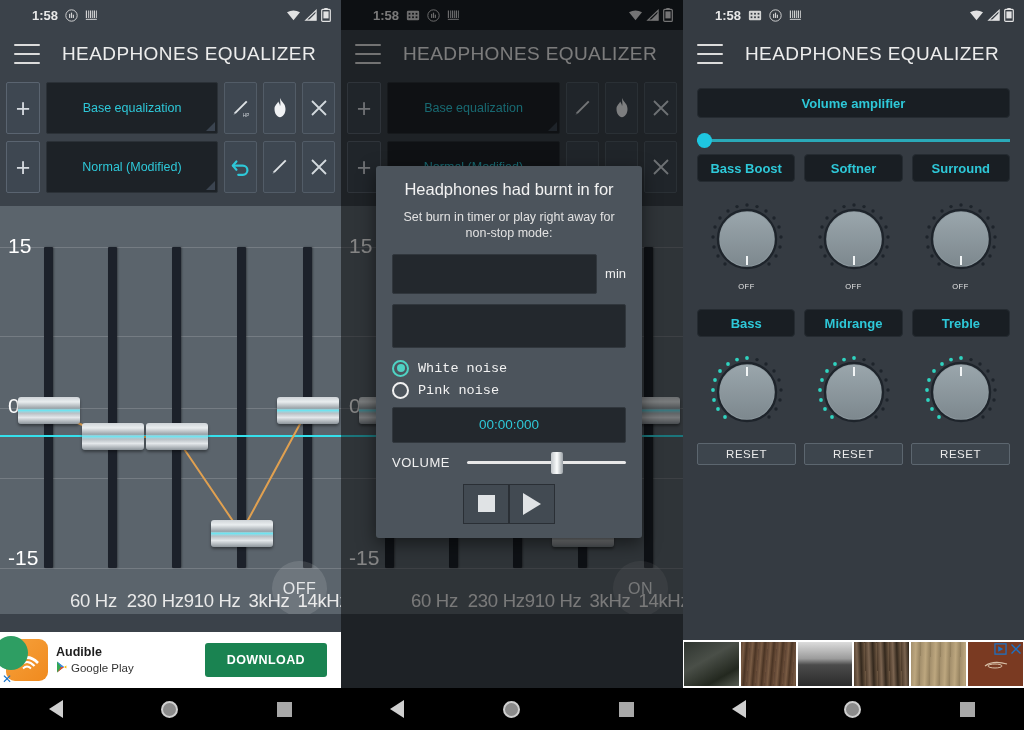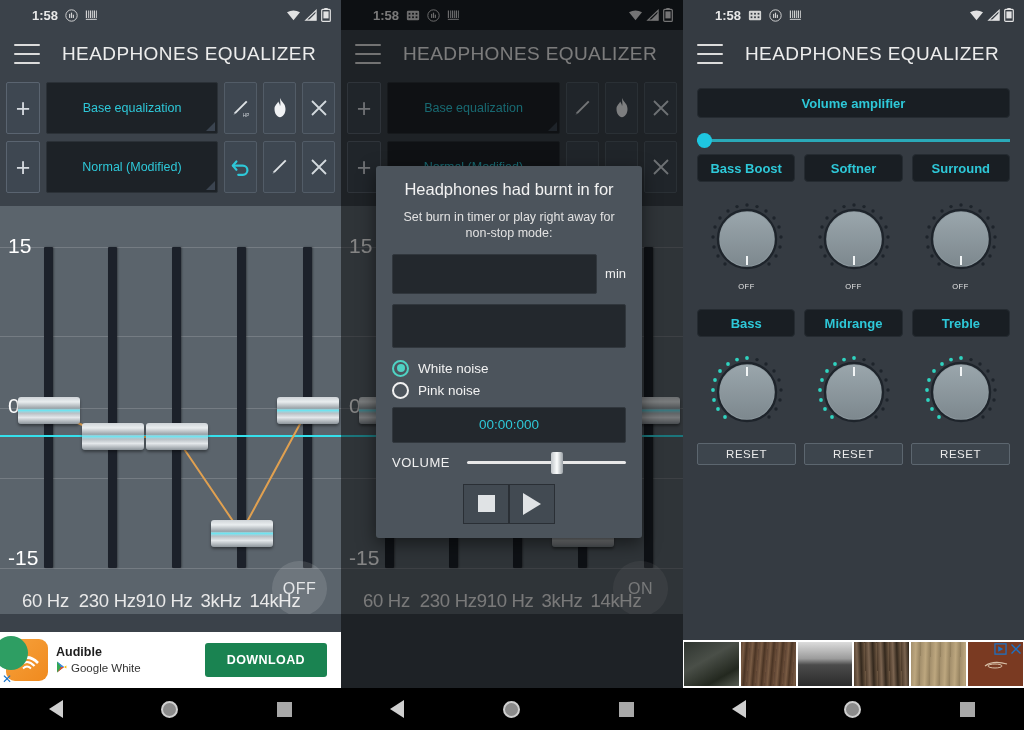--- a/index.html
+++ b/index.html
@@ -65,21 +65,21 @@
     position: absolute; width: 62px; height: 27px; border-radius: 3px;
     background: linear-gradient(to bottom,
       #cfd4d8 0%, #e9edef 18%, #9aa2a8 42%,
       #8fd9e4 47%, #6fe3ef 50%, #8fd9e4 53%,
       #b9c0c5 60%, #e3e7ea 76%, #8e969c 100%);
     box-shadow: 0 2px 3px rgba(0,0,0,.4);
   }
   .curve, .zeroline { position: absolute; left: 0; top: 0; }
   .eq-freqs {
     position: absolute; left: 0; right: 0; bottom: 2px;
-    display: flex; color: #e9e9e9; font-size: 18.5px; letter-spacing: -.3px;
+    display: flex; color: #e9e9e9; font-size: 18.5px; letter-spacing: -.3px; padding-left: 48px;
   }
   .eq-freqs span { white-space: nowrap; }
   .onoff {
     position: absolute; width: 55px; height: 55px; border-radius: 50%;
     background: rgba(255,255,255,0.12); color: #e4e6e8;
     display: flex; align-items: center; justify-content: center;
     font-size: 16px; letter-spacing: .5px;
   }
 
   
@@ -104,21 +104,21 @@
     position: absolute; z-index: 21; left: 35px; top: 166px; width: 266px;
     background: #4c545c; border-radius: 3px; padding: 14px 16px 14px 16px;
     box-shadow: 0 6px 18px rgba(0,0,0,.5);
   }
   .dlg-title { color: #f2f2f2; font-size: 16.5px; text-align: center; margin-bottom: 10px; }
   .dlg-sub { color: #e2e2e2; font-size: 12.5px; text-align: center; line-height: 1.3; margin-bottom: 12px; }
   .dlg-inputrow { display: flex; align-items: center; gap: 8px; margin-bottom: 10px; }
   .dlg-input { flex: 1; height: 40px; background: #23282d; border: 1px solid #31373d; border-radius: 2px; }
   .dlg-unit { color: #efefef; font-size: 13px; }
   .dlg-input2 { height: 44px; background: #23282d; border: 1px solid #31373d; border-radius: 2px; margin-bottom: 12px; }
-  .radio-row { display: flex; align-items: center; gap: 9px; margin-bottom: 5px; }
+  .radio-row { display: flex; align-items: center; gap: 9px; margin-bottom: 5px; font-family: Liberation Mono, monospace; }
   .radio { width: 17px; height: 17px; border-radius: 50%; border: 2px solid #4fd3c4; display: flex; align-items: center; justify-content: center; }
   .radio.off { border-color: #f1f1f1; }
   .radio i { width: 8px; height: 8px; border-radius: 50%; background: #4fd3c4; display: block; }
   .radio-lbl { color: #f2f2f2; font-size: 13.5px; }
   .timerbox { height: 36px; background: #23282d; border: 1px solid #31373d; border-radius: 2px; display: flex; align-items: center; justify-content: center; color: #2ec8d8; font-size: 13.5px; margin: 8px 0 12px 0; }
   .volrow { display: flex; align-items: center; gap: 17px; margin-bottom: 14px; }
   .vol-lbl { color: #f0f0f0; font-size: 13px; letter-spacing: .5px; }
   .vol-track { position: relative; flex: 1; height: 3px; background: #e8e8e8; border-radius: 2px; }
   .vol-thumb { position: absolute; left: 53%; top: -9px; width: 12px; height: 22px; border-radius: 2px; background: linear-gradient(to right,#bfc4c8,#fbfdfd,#9aa1a6); }
   .transport { display: flex; justify-content: center; }
@@ -312,21 +312,21 @@
         <div class="ad-title">Audible</div>
         <div class="ad-sub">
           <span>
             <svg width="11" height="12" viewBox="0 0 11 12">
                 <path d="M1 0.6 L8 6 L1 11.4 Z" fill="#34a853"></path>
                 <path d="M1 0.6 L8 6 L5.2 6 Z" fill="#4285f4"></path>
                 <path d="M1 11.4 L8 6 L5.2 6 Z" fill="#ea4335"></path>
                 <path d="M8 6 L10.4 4.4 L10.4 7.6 Z" fill="#fbbc04"></path>
               </svg>
           </span>
-          <span>Google White</span>
+          <span>Google Play</span>
         </div>
       </div>
       <div class="ad-cta">DOWNLOAD</div>
     </div>
 
     <div class="navbar">
       <div class="nav-back"></div>
       <div class="nav-home"></div>
       <div class="nav-rec"></div>
     </div>

